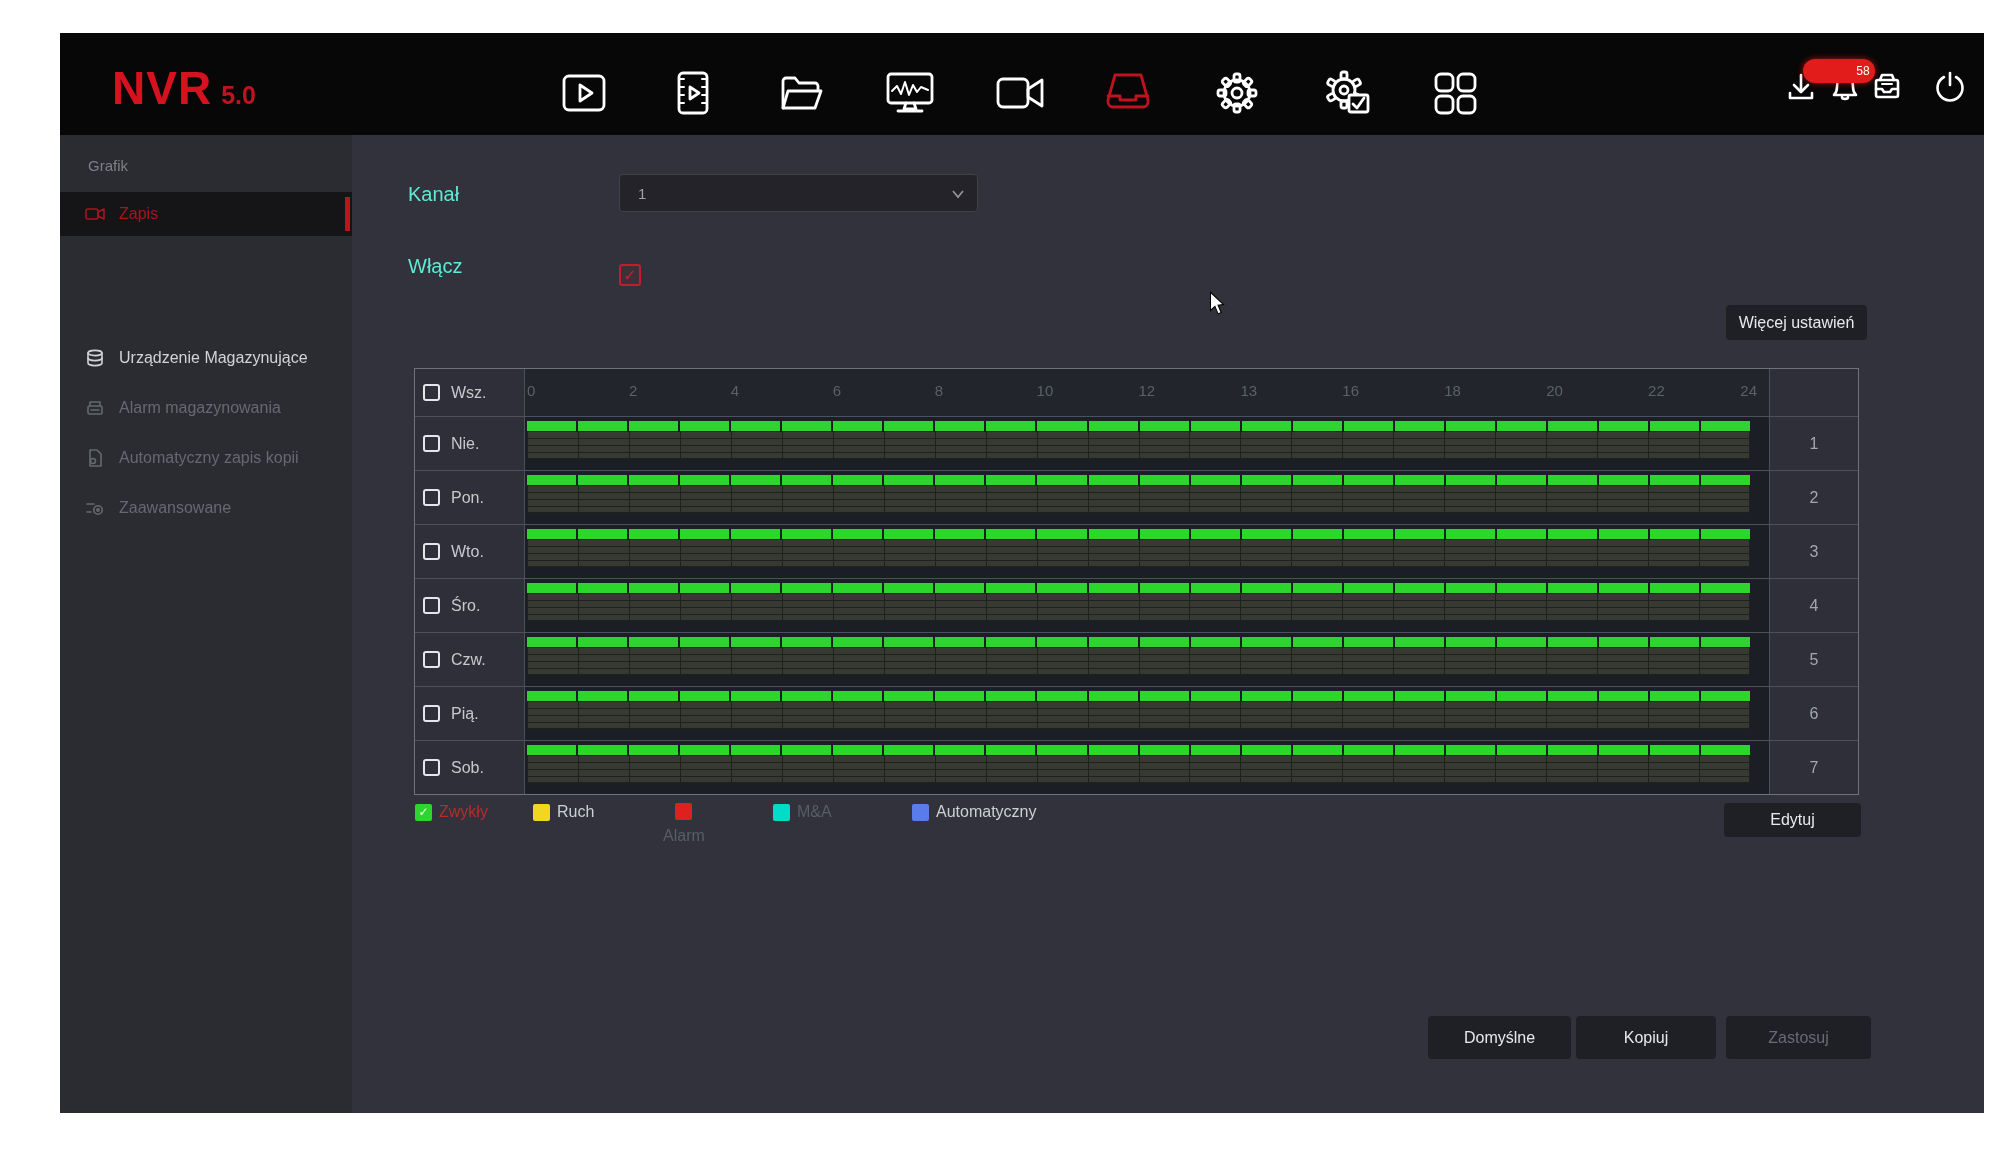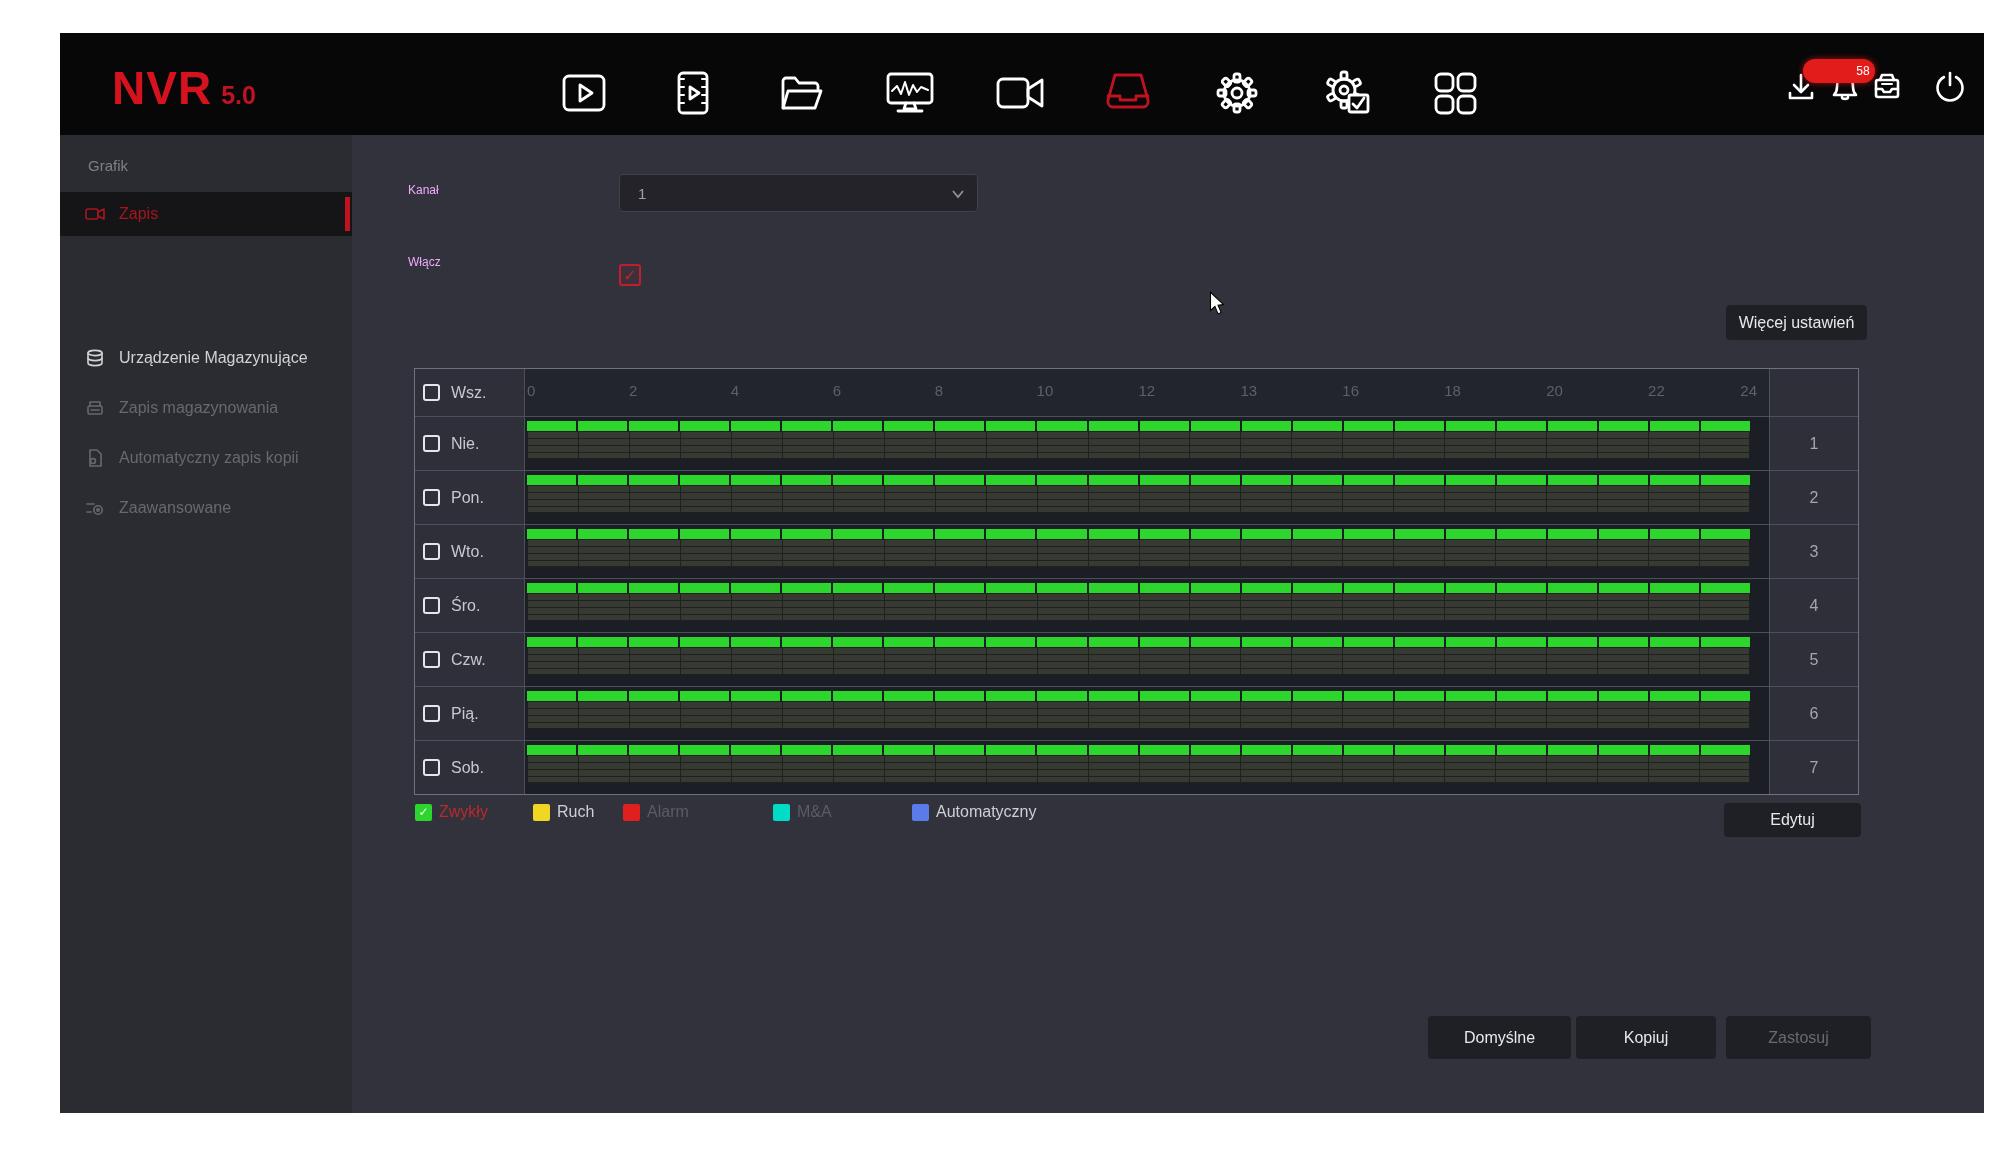--- a/index.html
+++ b/index.html
@@ -27,21 +27,21 @@
   .side-item .icon{width:22px;height:22px;flex:0 0 22px;display:flex;align-items:center;justify-content:center;}
   .side-item svg{stroke:currentColor;fill:none;stroke-width:1.6;stroke-linejoin:round;stroke-linecap:round;}
   .side-item span.lbl{font-size:16px;}
   .side-item.active{background:#151518;color:#a8151d;}
   .side-item.active .lbl{color:#a8151d;}
   .side-item.active::after{content:"";position:absolute;right:2px;top:5px;bottom:5px;width:5px;background:#c1121f;}
   .side-item.normal{color:#d2d3d6;}
   .side-item.dim{color:#66696f;}
 
   
-  .flabel{position:absolute;font-size:12px;color:#f0abfc;}
+  .flabel{position:absolute;font-size:20px;color:#5eead4;}
   .dropdown{position:absolute;left:559px;top:141px;width:359px;height:38px;background:#232329;border:1px solid #40414a;
             border-radius:4px;box-sizing:border-box;display:flex;align-items:center;cursor:pointer;}
   .dropdown .val{margin-left:18px;font-size:15px;color:#9fa1a6;}
   .dropdown .chev{position:absolute;right:12px;top:12px;}
   .chk-red{position:absolute;left:559px;top:231px;width:22px;height:22px;border:2px solid #c01e2e;border-radius:3px;
            box-sizing:border-box;display:flex;align-items:center;justify-content:center;color:#c9202f;font-size:16px;
            font-weight:bold;background:rgba(192,30,46,.08);cursor:pointer;}
   .btn{position:absolute;background:#1f2025;border:none;border-radius:4px;color:#e8e9ec;font-size:16px;cursor:pointer;
        font-family:inherit;}
   .btn.disabled{color:#686b72;}
@@ -221,21 +221,21 @@
             <span class="lbl">Urządzenie Magazynujące</span>
           </div>
           <div class="side-item dim" style="top: 251px;">
             <span class="icon">
               <svg width="20" height="20" viewBox="0 0 20 20">
                 <rect x="3" y="8" width="14" height="8" rx="1.5"></rect>
                 <path d="M5 8 V4 h10 v4"></path>
                 <path d="M6 12 h8"></path>
               </svg>
             </span>
-            <span class="lbl">Zapis magazynowania</span>
+            <span class="lbl">Alarm magazynowania</span>
           </div>
           <div class="side-item dim" style="top: 301px;">
             <span class="icon">
               <svg width="20" height="20" viewBox="0 0 20 20">
                 <path d="M5 2 h7 l4 4 v12 h-11 z"></path>
                 <circle cx="8" cy="13" r="2.5"></circle>
               </svg>
             </span>
             <span class="lbl">Automatyczny zapis kopii</span>
           </div>
@@ -559,21 +559,21 @@
 
   <div id="legend">
         <div class="legend-item" style="left: 355px;">
           <span class="sw" style="background: rgb(45, 214, 45);">✓</span>
           <span class="llbl red">Zwykły</span>
         </div>
         <div class="legend-item" style="left: 473px;">
           <span class="sw" style="background: rgb(240, 215, 34);"></span>
           <span class="llbl bright">Ruch</span>
         </div>
-        <div class="legend-item" style="left: 563px;">
+        <div class="legend-item" style="left: 603px; flex-direction: column;">
           <span class="sw" style="background: rgb(224, 31, 31);"></span>
           <span class="llbl dim">Alarm</span>
         </div>
         <div class="legend-item" style="left: 713px;">
           <span class="sw" style="background: rgb(0, 220, 200);"></span>
           <span class="llbl dim">M&amp;A</span>
         </div>
         <div class="legend-item" style="left: 852px;">
           <span class="sw" style="background: rgb(90, 123, 234);"></span>
           <span class="llbl bright">Automatyczny</span>

